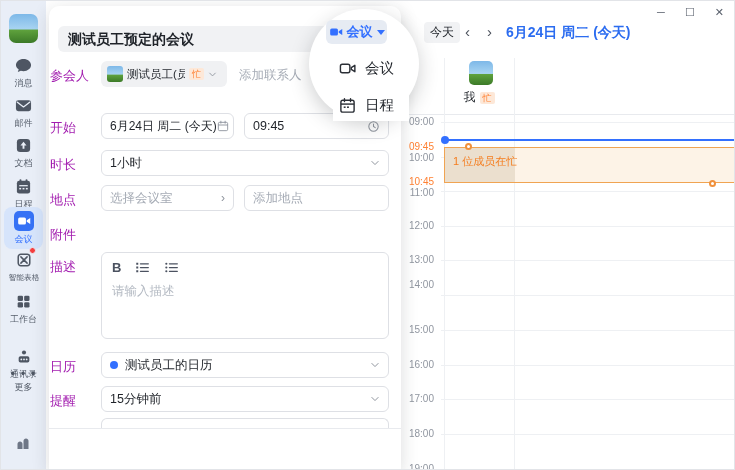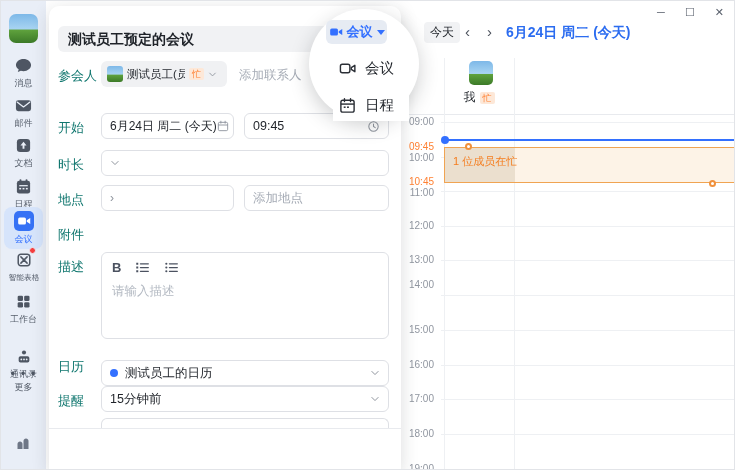--- a/index.html
+++ b/index.html
@@ -46,21 +46,21 @@
     border:1px solid #f0a452;z-index:1;}
   .sel-left{position:absolute;left:0;top:0;width:70px;height:100%;background:#ebdfce;}
   .sel-text{position:absolute;left:8px;top:6px;font-size:11px;color:#f57d1e;white-space:nowrap;}
   .sel-handle{position:absolute;width:7px;height:7px;border-radius:50%;background:#fff;border:2px solid #f0913c;z-index:3;}
 
   
   .dialog{position:absolute;left:48px;top:5px;width:352px;height:465px;background:#fff;border-radius:10px 10px 0 0;
     box-shadow:0 4px 18px rgba(31,35,41,.16);z-index:5;overflow:hidden;}
   .dlg-title{position:absolute;left:9px;top:20px;width:330px;height:26px;background:#f1f2f4;border-radius:6px;
     font-size:14px;font-weight:bold;color:#1f2329;line-height:26px;padding:0 10px;cursor:text;}
-  .lbl{position:absolute;left:9px;font-size:13px;color:#0f766e;}
+  .lbl{position:absolute;left:1px;font-size:13px;color:#a21caf;}
   .field{position:absolute;background:#fff;border:1px solid #dee0e5;border-radius:6px;height:26px;
     display:flex;align-items:center;padding:0 8px;font-size:12.5px;color:#1f2329;cursor:pointer;}
   .ph{color:#a5abb5;}
   .fgrow{flex:1;}
   .chip{position:absolute;left:52px;top:55px;width:126px;height:26px;background:#f0f1f3;border-radius:6px;
     display:flex;align-items:center;gap:4px;padding:0 6px;cursor:pointer;}
   .chip-avatar{width:16px;height:16px;border-radius:3px;flex:0 0 16px;
     background:linear-gradient(180deg,#7db8e8 0%,#a8d4f2 52%,#5fa23d 55%,#3c7a28 100%);}
   .chip-name{font-size:11.5px;color:#1f2329;max-width:58px;overflow:hidden;white-space:nowrap;}
   .add-contact{position:absolute;left:190px;top:61px;font-size:12.5px;color:#a5abb5;cursor:text;}
@@ -297,29 +297,31 @@
       <span class="chev-ic">
         <svg width="13" height="13" viewBox="0 0 18 18">
             <circle cx="9" cy="9" r="6.5" fill="none" stroke="currentColor" stroke-width="1.4"></circle>
             <path d="M9 5.5V9l2.4 1.6" stroke="currentColor" stroke-width="1.4" fill="none" stroke-linecap="round"></path>
           </svg>
       </span>
     </div>
 
     <span class="lbl" style="top:150px;">时长</span>
     <div class="field" style="left:52px;top:144px;width:288px;">
+      <span class="fgrow">1小时</span>
       <span class="chev-ic">
         <svg width="10" height="10" viewBox="0 0 16 16">
             <path d="M3 5.5l5 5 5-5" stroke="currentColor" stroke-width="1.6" fill="none" stroke-linecap="round"></path>
           </svg>
       </span>
     </div>
 
     <span class="lbl" style="top:185px;">地点</span>
     <div class="field" style="left:52px;top:179px;width:133px;">
+      <span class="fgrow ph">选择会议室</span>
       <span class="arrow-r">›</span>
     </div>
     <div class="field" style="left:195px;top:179px;width:145px;">
       <span class="fgrow ph">添加地点</span>
     </div>
 
     <span class="lbl" style="top:220px;">附件</span>
 
     <span class="lbl" style="top:252px;">描述</span>
     <div class="desc-box">
@@ -339,21 +341,21 @@
               <circle cx="2.8" cy="4.5" r="1.3" fill="#4b5260"></circle>
               <circle cx="2.8" cy="9" r="1.3" fill="#4b5260"></circle>
               <circle cx="2.8" cy="13.5" r="1.3" fill="#4b5260"></circle>
             </svg>
         </span>
       </div>
       <div class="desc-ph">请输入描述</div>
     </div>
 
     <span class="lbl" style="top:352px;">日历</span>
-    <div class="field" style="left:52px;top:346px;width:288px;margin-top:8px;">
+    <div class="field" style="left:52px;top:346px;width:288px;">
       <span class="cal-dot"></span>
       <span class="fgrow">测试员工的日历</span>
       <span class="chev-ic">
         <svg width="10" height="10" viewBox="0 0 16 16">
             <path d="M3 5.5l5 5 5-5" stroke="currentColor" stroke-width="1.6" fill="none" stroke-linecap="round"></path>
           </svg>
       </span>
     </div>
 
     <span class="lbl" style="top:386px;">提醒</span>

